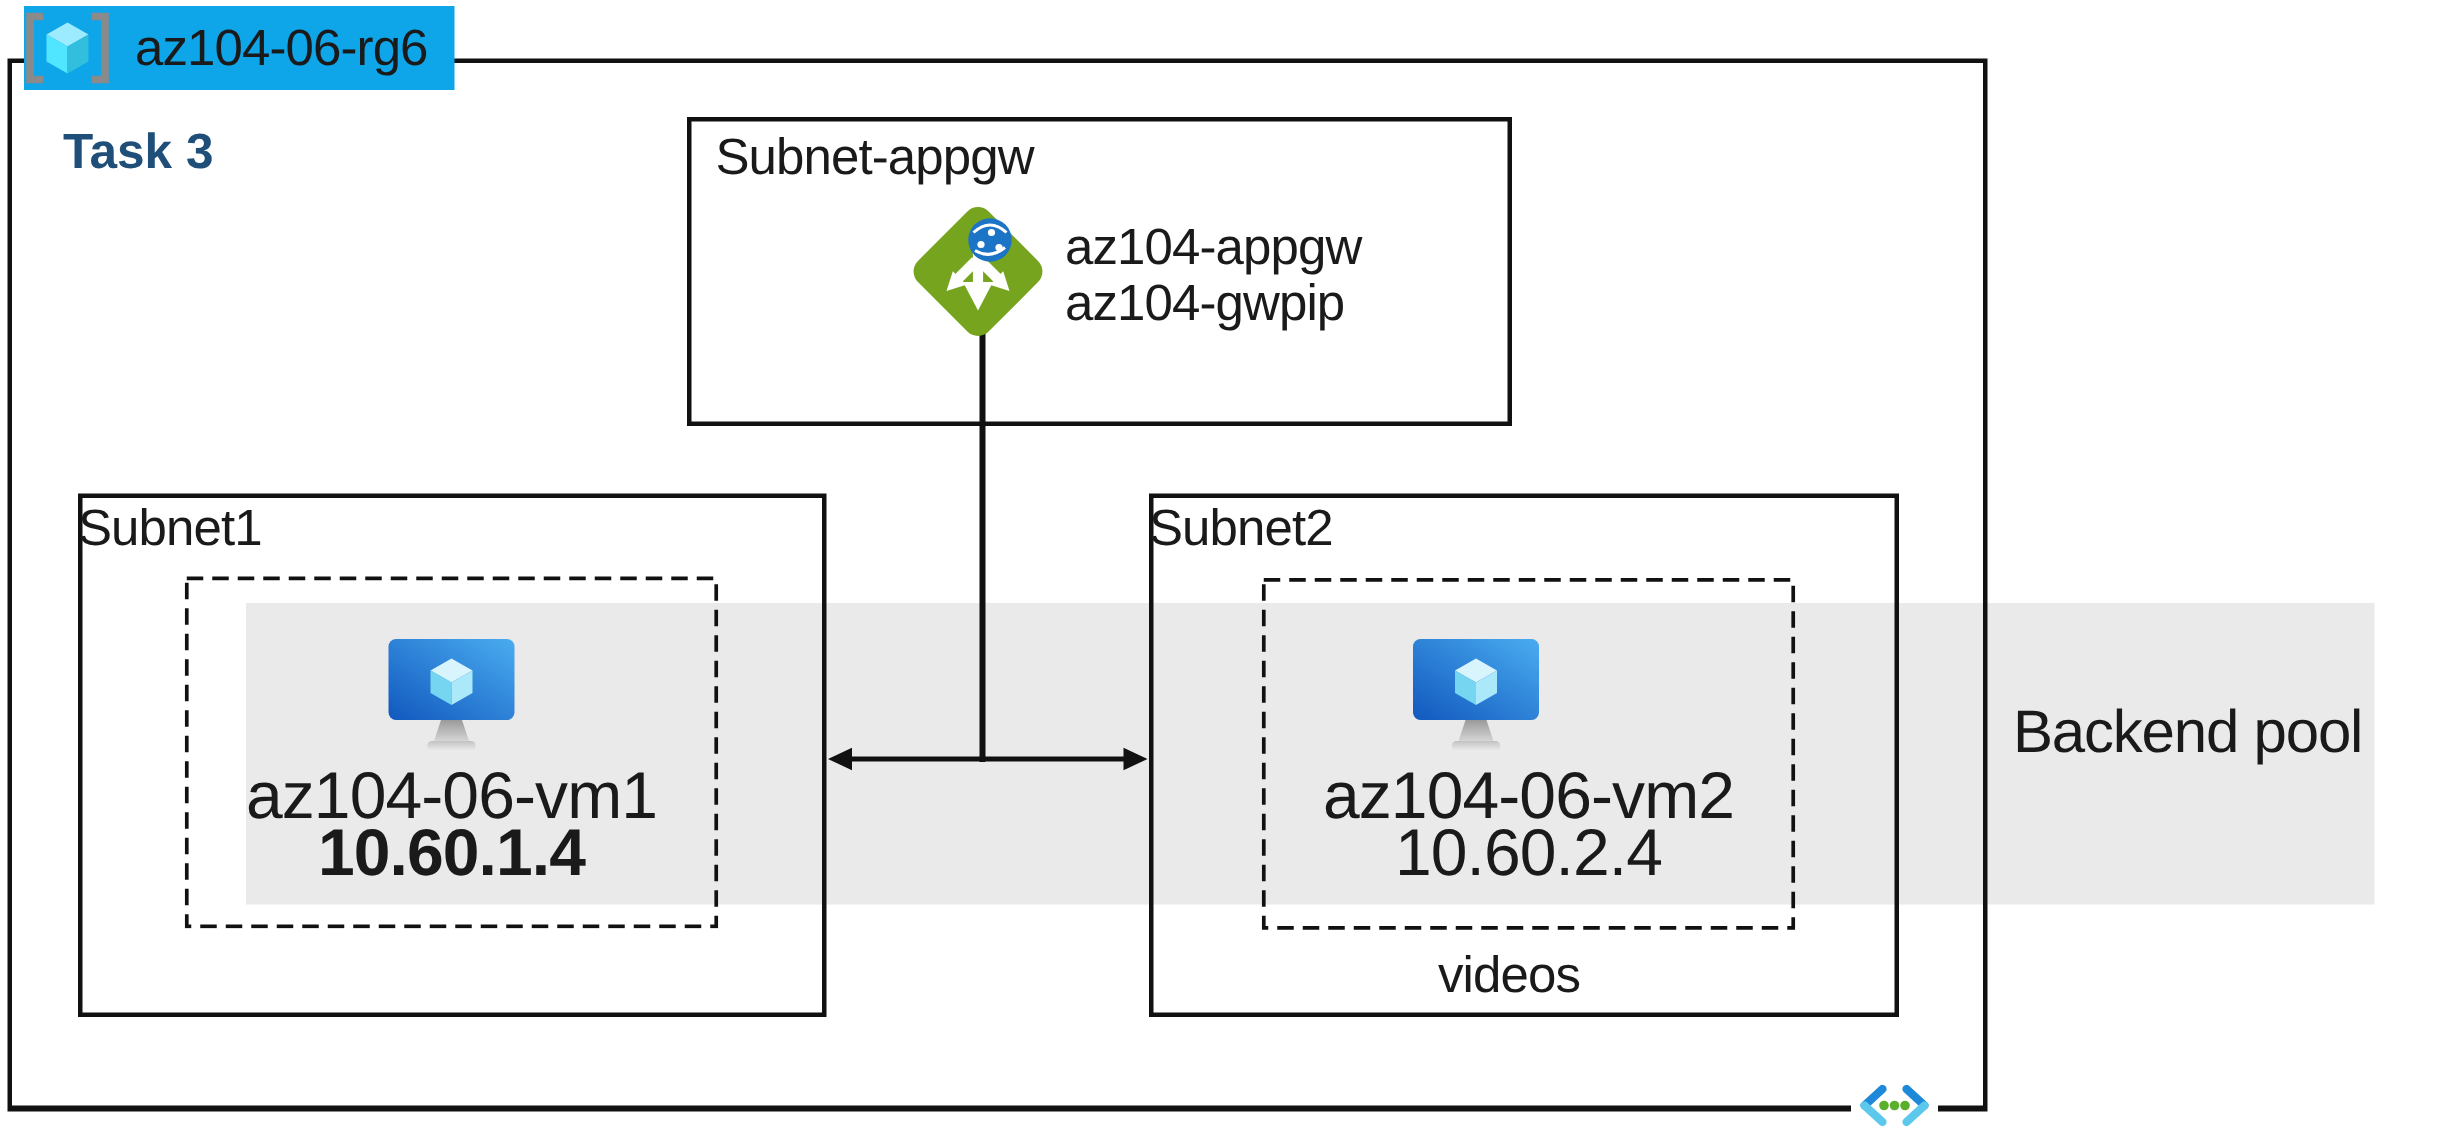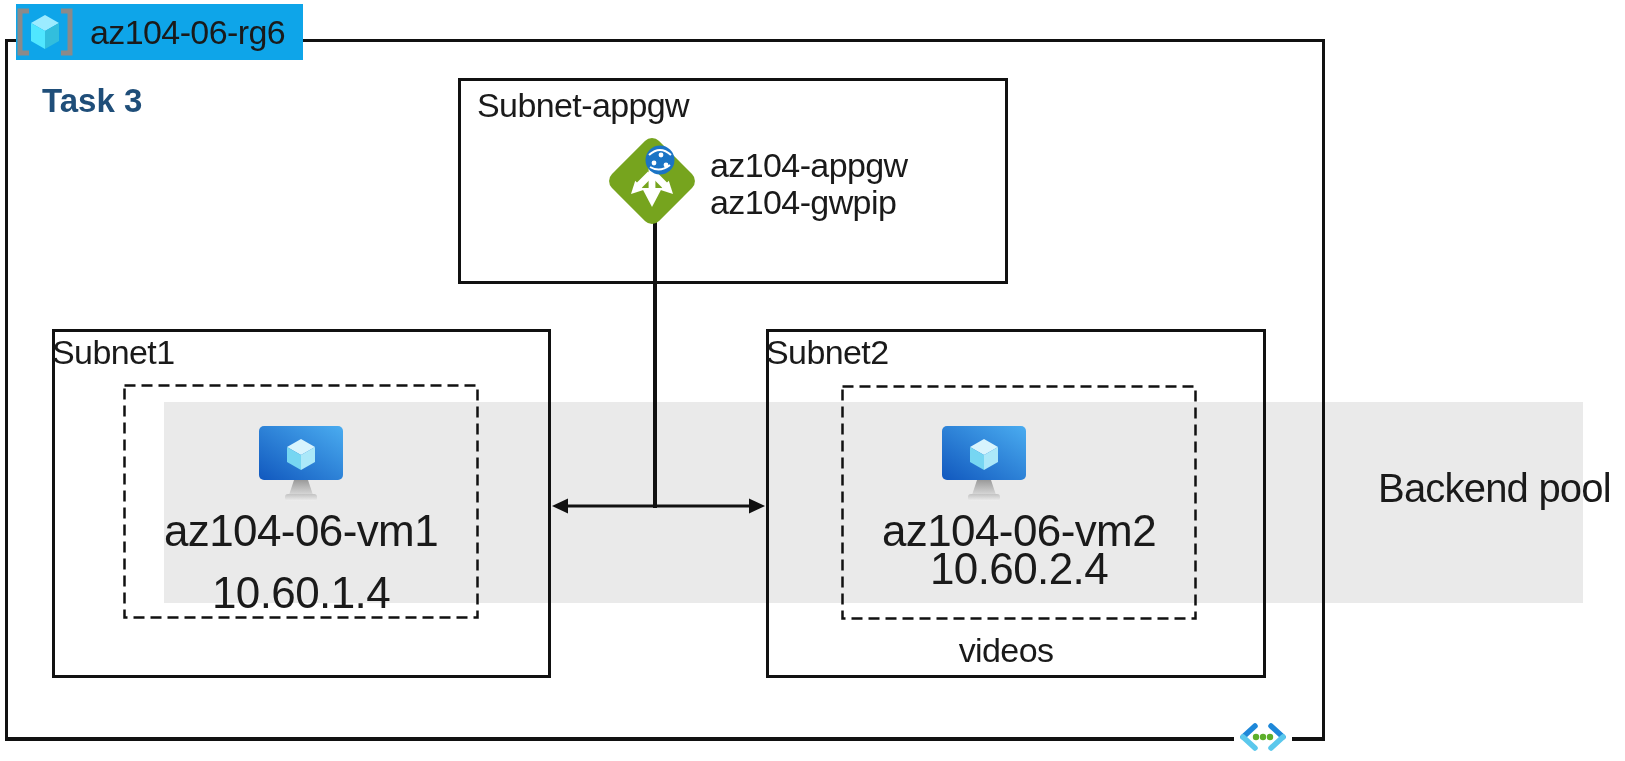--- a/index.html
+++ b/index.html
@@ -4,21 +4,21 @@
 <style>
   html,body { margin:0; padding:0; background:#ffffff; }
   #canvas {
     position:relative; width:1625px; height:761px; background:#ffffff;
     font-family:"Liberation Sans", sans-serif; color:#1a1a1a; overflow:hidden;
   }
   .abs { position:absolute; }
 
   
   .band { left:164px; top:402px; width:1419px; height:201px; background:#EAEAEA; z-index:0; }
-  .backend-label { left:1342px; top:466px; font-size:40px; letter-spacing:-0.8px; z-index:1;margin-left:36px; }
+  .backend-label { left:1342px; top:466px; font-size:40px; letter-spacing:-0.8px; z-index:1; }
 
   
   .rg-box {
     left:5px; top:39px; width:1320px; height:702px; box-sizing:border-box;
     border:3px solid #111; border-bottom-width:4px; z-index:1; background:transparent;
   }
   .rg-chip {
     left:16px; top:4px; height:56px; background:#0ea5e9; z-index:3;
     display:flex; align-items:center; gap:16px; padding-right:18px;
   }
@@ -47,21 +47,21 @@
   .dashed-svg { z-index:2; }
   .dashed-1 { left:123px; top:384px; width:356px; height:235px; }
   .dashed-2 { left:841px; top:385px; width:356px; height:235px; }
 
   .vm-icon { width:88px; height:78px; z-index:3; }
   .vm1-icon { left:257px; top:424px; }
   .vm2-icon { left:940px; top:424px; }
 
   .vm-text { font-size:44px; letter-spacing:-0.6px; text-align:center; z-index:3; }
   .vm1-name { left:127px; width:348px; top:506px; }
-  .vm1-ip   { left:127px; width:348px; top:568px; }
+  .vm1-ip   { left:127px; width:348px; top:544px;font-weight:bold; }
   .vm2-name { left:845px; width:348px; top:506px; }
   .vm2-ip   { left:845px; width:348px; top:544px; }
 
   .caption { font-size:34px; letter-spacing:-0.6px; text-align:center; z-index:2; }
   .caption-1 { left:52px;  width:499px; top:631px; }
   .caption-2 { left:766px; width:480px; top:631px; }
 
   
   .vnet-wrap { left:1234px; top:720px; width:58px; height:36px; background:#fff; z-index:4;
                display:flex; align-items:center; justify-content:center; }

